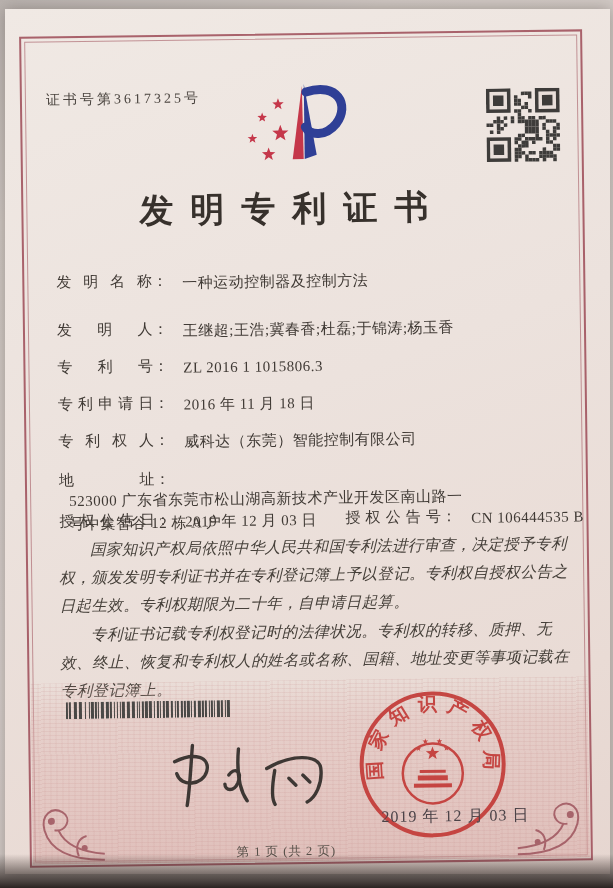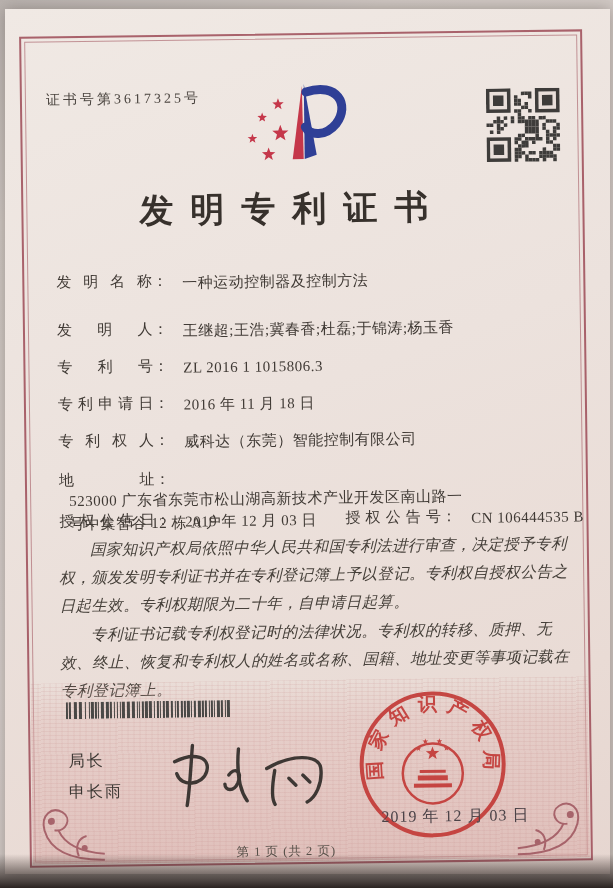--- a/index.html
+++ b/index.html
@@ -326,24 +326,20 @@
         <rect x="139" y="0" width="2" height="17" fill="#4a4846"></rect>
         <rect x="143" y="0" width="1" height="17" fill="#4a4846"></rect>
         <rect x="145" y="0" width="2" height="17" fill="#4a4846"></rect>
         <rect x="148" y="0" width="1" height="17" fill="#4a4846"></rect>
         <rect x="151" y="0" width="3" height="17" fill="#4a4846"></rect>
         <rect x="155" y="0" width="2" height="17" fill="#4a4846"></rect>
         <rect x="159" y="0" width="1" height="17" fill="#4a4846"></rect>
         <rect x="161" y="0" width="3" height="17" fill="#4a4846"></rect>
       </svg>
 
-    <div class="officer">
-      <div>局长</div>
-      <div class="name">申长雨</div>
-    </div>
 
     <svg class="signature" width="170" height="68" viewBox="0 0 170 68">
       <g fill="none" stroke="#2c2825" stroke-width="3.4" stroke-linecap="round" opacity="0.9">
         <path d="M30,4 C28,26 27,46 24,64"></path>
         <path d="M12,20 C32,10 48,16 44,30 C40,44 18,46 14,32"></path>
         <path d="M66,34 C72,26 80,30 75,42 C71,51 62,50 62,43"></path>
         <path d="M76,8 C74,28 76,48 84,60"></path>
         <path d="M104,28 C128,14 156,14 158,28 C160,44 152,58 144,62"></path>
         <path d="M112,30 C109,46 108,58 112,64"></path>
         <path d="M126,38 l7,7"></path>

